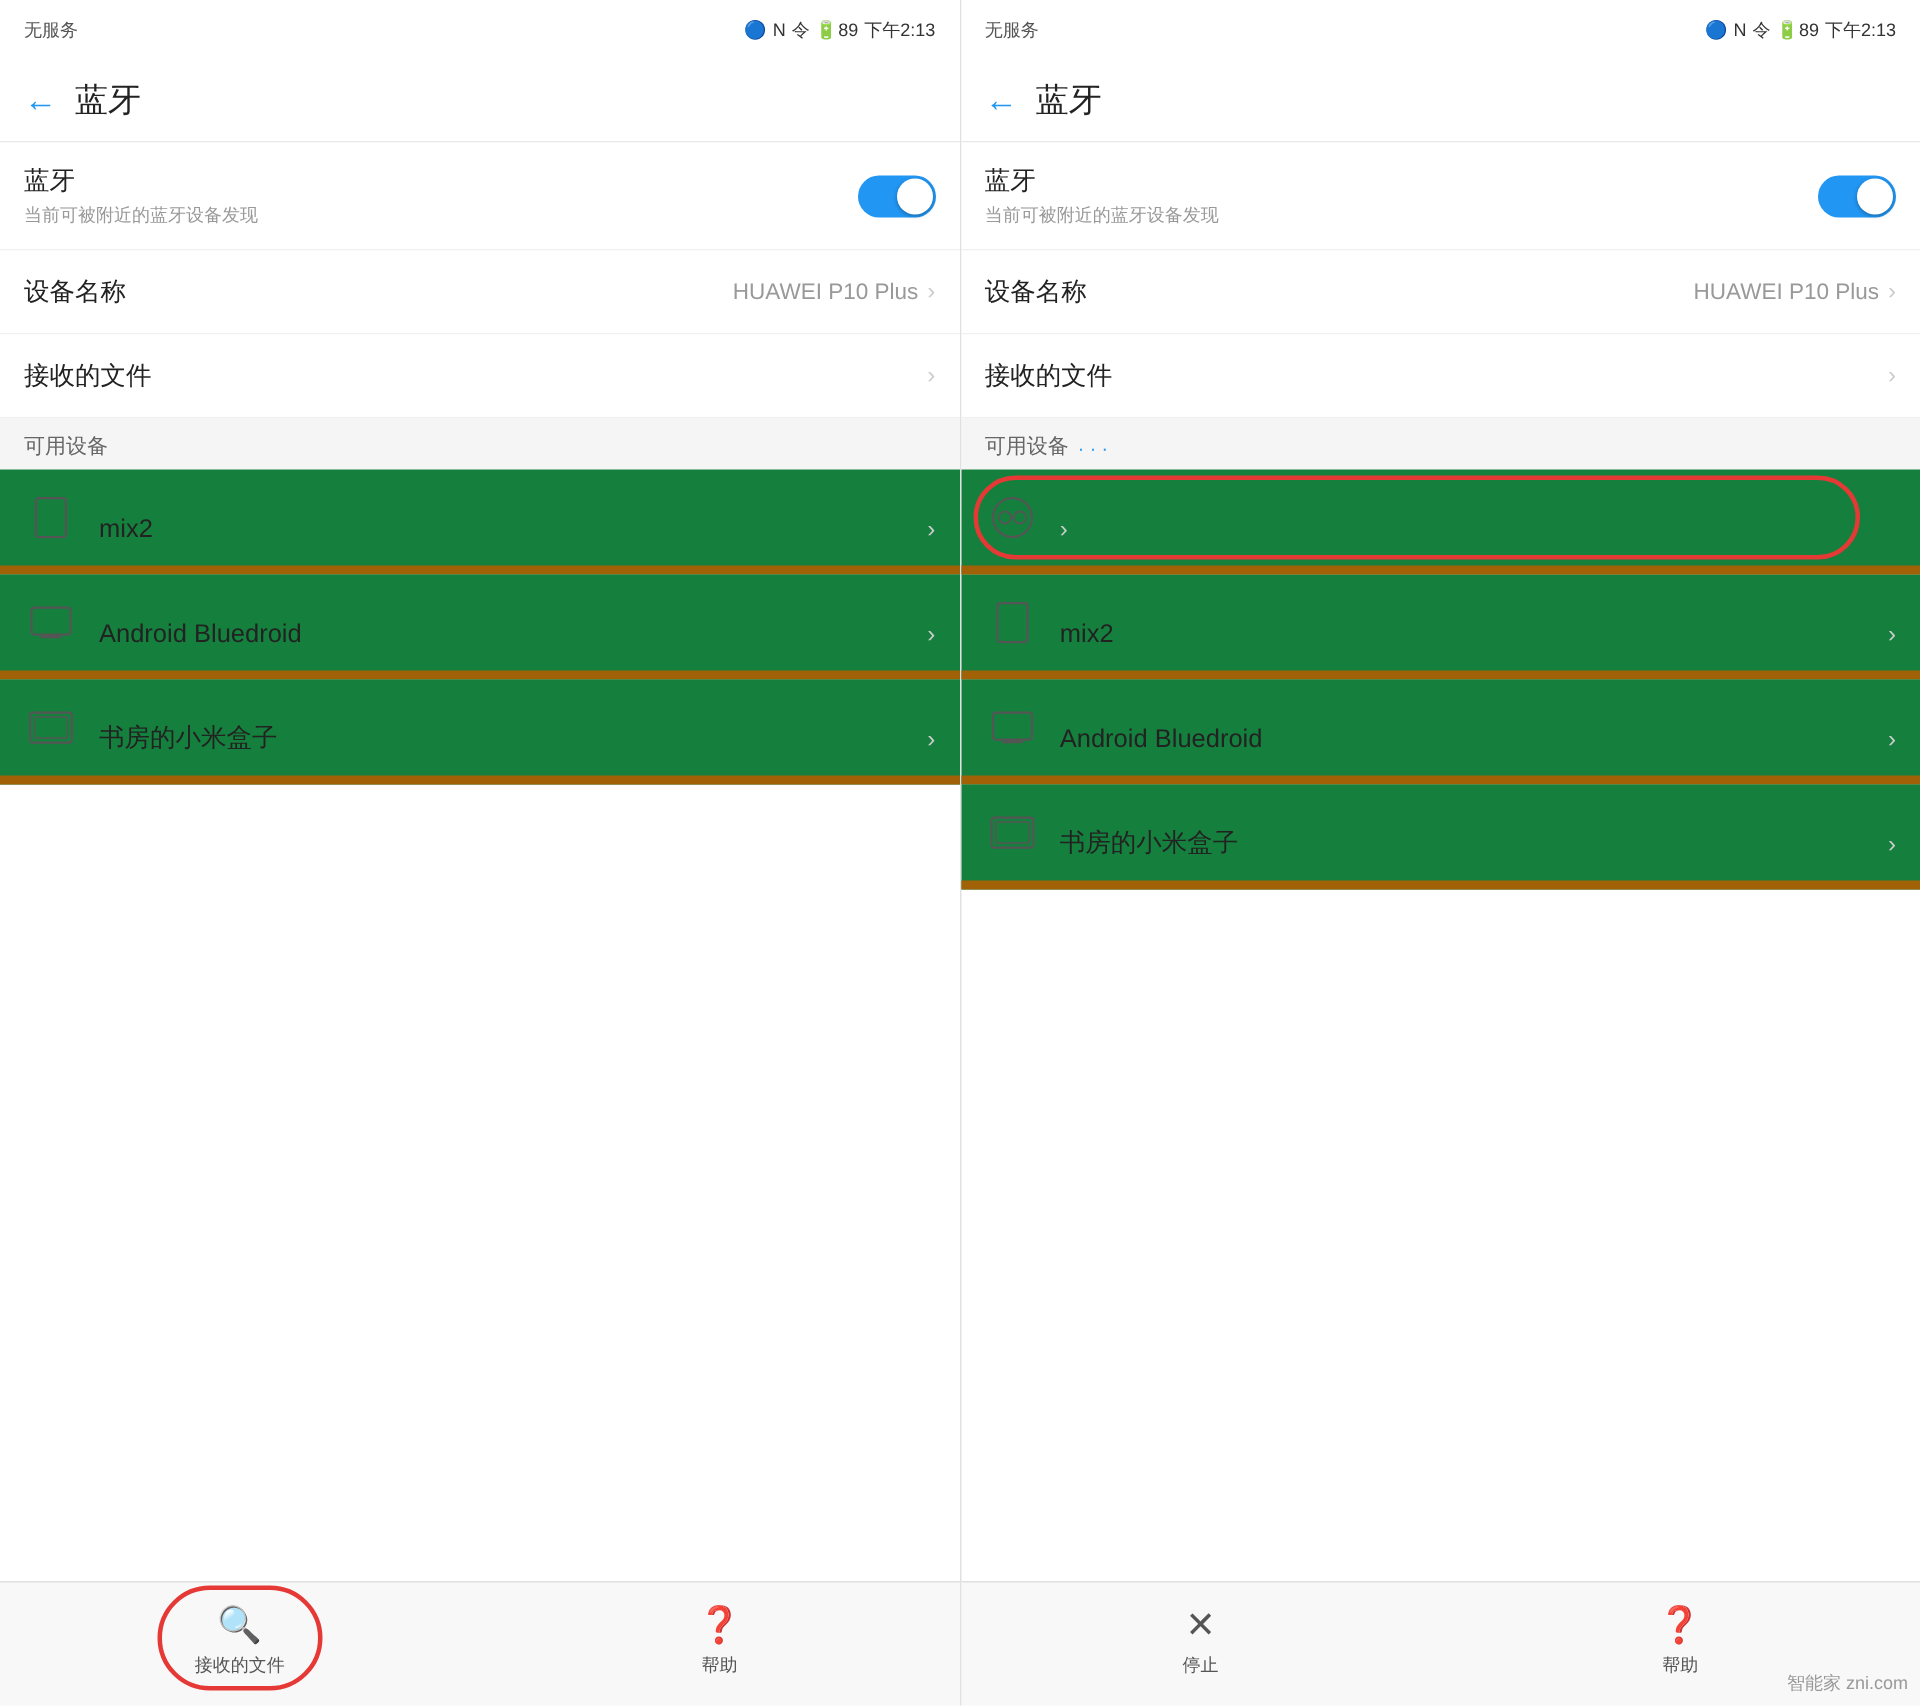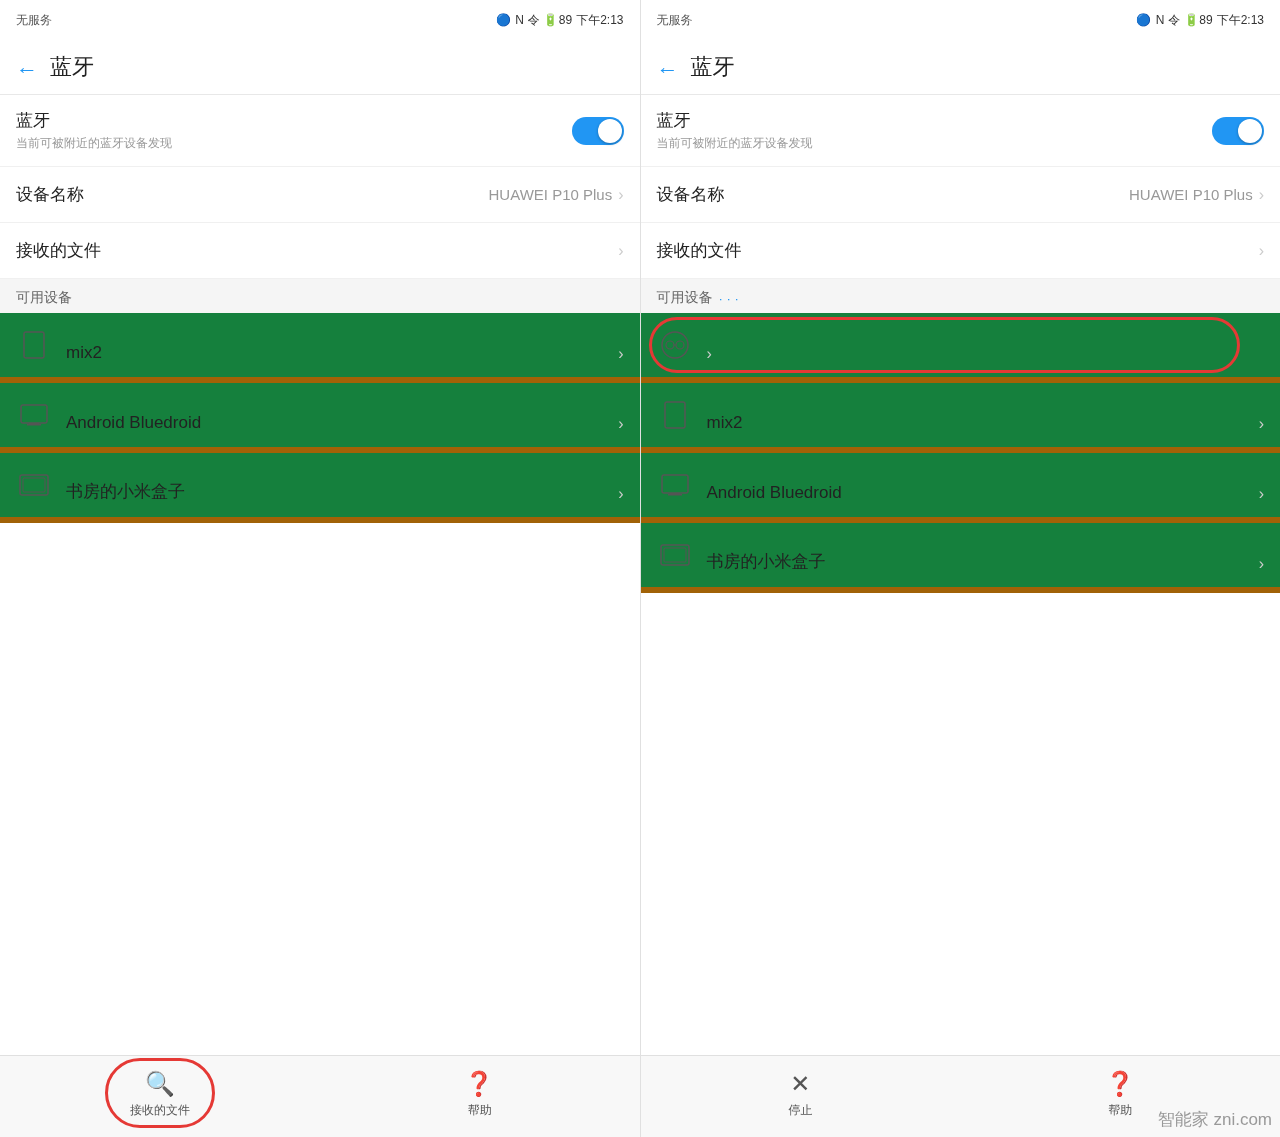--- a/index.html
+++ b/index.html
@@ -246,21 +246,21 @@
       border: 3px solid #e53935;
       border-radius: 50px;
       pointer-events: none;
     }
 
     
     .watermark {
       position: absolute;
       bottom: 6px;
       right: 8px;
-      font-size: 17px;
+      font-size: 12px;
       color: #999;
     }
 
     
     .airpods-row {
       position: relative;
     }
 
     .airpods-oval {
       position: absolute;

